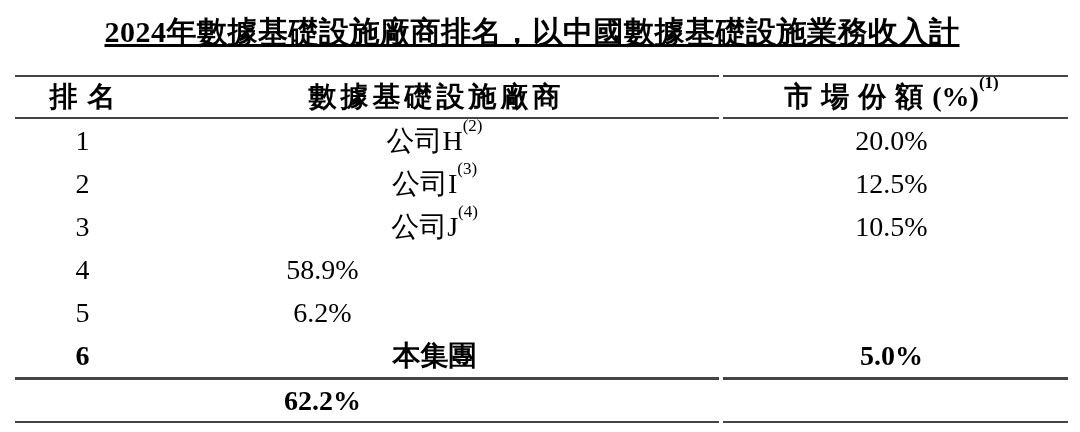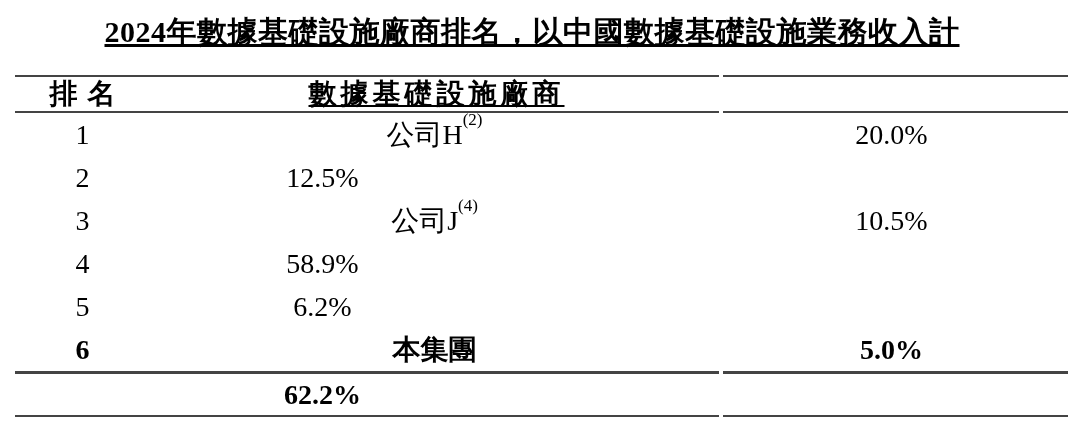--- a/index.html
+++ b/index.html
@@ -35,31 +35,31 @@
   }
 
   
   .rule { display: flex; }
   .rule .seg-left  { width: 704px; height: 2px; background: var(--rule); }
   .rule .seg-gap   { width: 4px;  height: 2px; background: transparent; }
   .rule .seg-right { width: 345px; height: 2px; background: var(--rule); }
   .rule.thick .seg-left, .rule.thick .seg-right { height: 3px; }
 
   .trow { display: flex; align-items: center; height: 43px; }
-  .trow.header-row { height: 34px; font-weight: bold; }
+  .trow.header-row { height: 40px; font-weight: bold; }
   .trow.subtotal-row { height: 41px; font-weight: bold; }
   .trow.bold-row { font-weight: bold; }
 
   .c1 { width: 135px; text-align: center; }
   .c2 { width: 569px; text-align: center; }
   .c3 { width: 345px; text-align: center; }
 
   
   .ls10 { letter-spacing: 10px; margin-right: -10px; }
-  .ls4  { letter-spacing: 4px;  margin-right: -4px; text-decoration: underline; }
+  .ls4  { letter-spacing: 4px;  margin-right: -4px; }
   .ls9  { letter-spacing: 9px; }
 
   sup.fn {
     font-size: 17px;
     line-height: 0;
     position: relative;
     top: -0.48em;
   }
 </style>
 </head>
@@ -77,36 +77,40 @@
       <span class="seg-right"></span>
     </div>
 
     <div class="trow header-row">
       <div class="c1">
         <span class="ls10">排名</span>
       </div>
       <div class="c2">
         <span class="ls4">數據基礎設施廠商</span>
       </div>
+      <div class="c3">
+        <span class="ls9">市場份額</span><span>(%)</span><sup class="fn">(1)</sup>
+      </div>
     </div>
 
     <div class="rule">
       <span class="seg-left"></span>
       <span class="seg-gap"></span>
       <span class="seg-right"></span>
     </div>
 
     <div class="trow">
       <div class="c1">1</div>
       <div class="c2"><span>公司H</span><sup class="fn">(2)</sup></div>
       <div class="c3">20.0%</div>
     </div>
 
     <div class="trow">
       <div class="c1">2</div>
+      <div class="c2"><span>公司I</span><sup class="fn">(3)</sup></div>
       <div class="c3">12.5%</div>
     </div>
 
     <div class="trow">
       <div class="c1">3</div>
       <div class="c2"><span>公司J</span><sup class="fn">(4)</sup></div>
       <div class="c3">10.5%</div>
     </div>
 
     <div class="trow">

